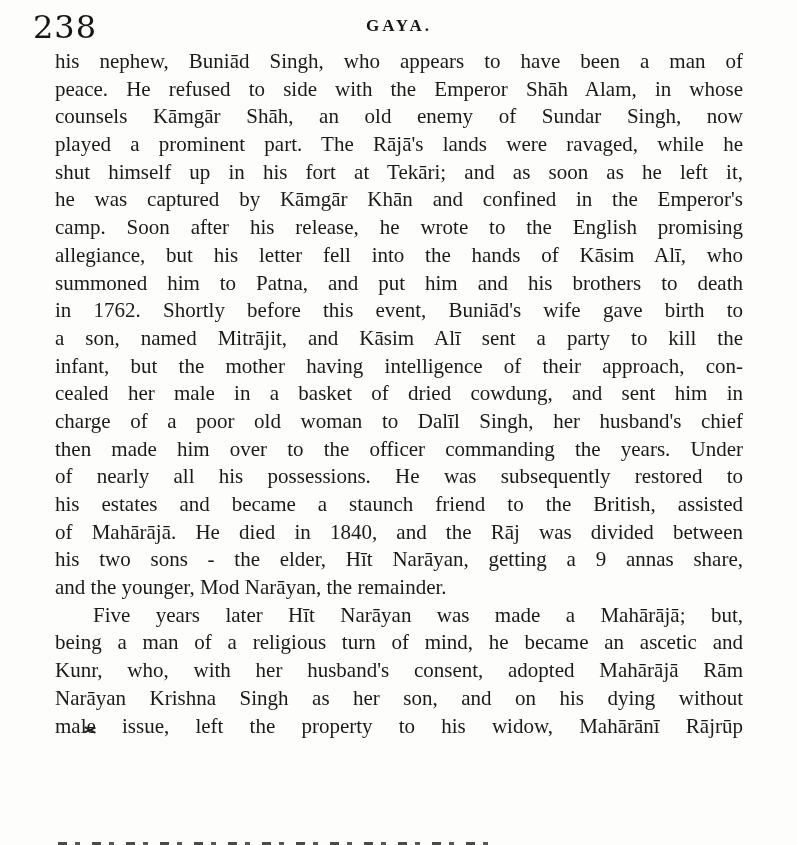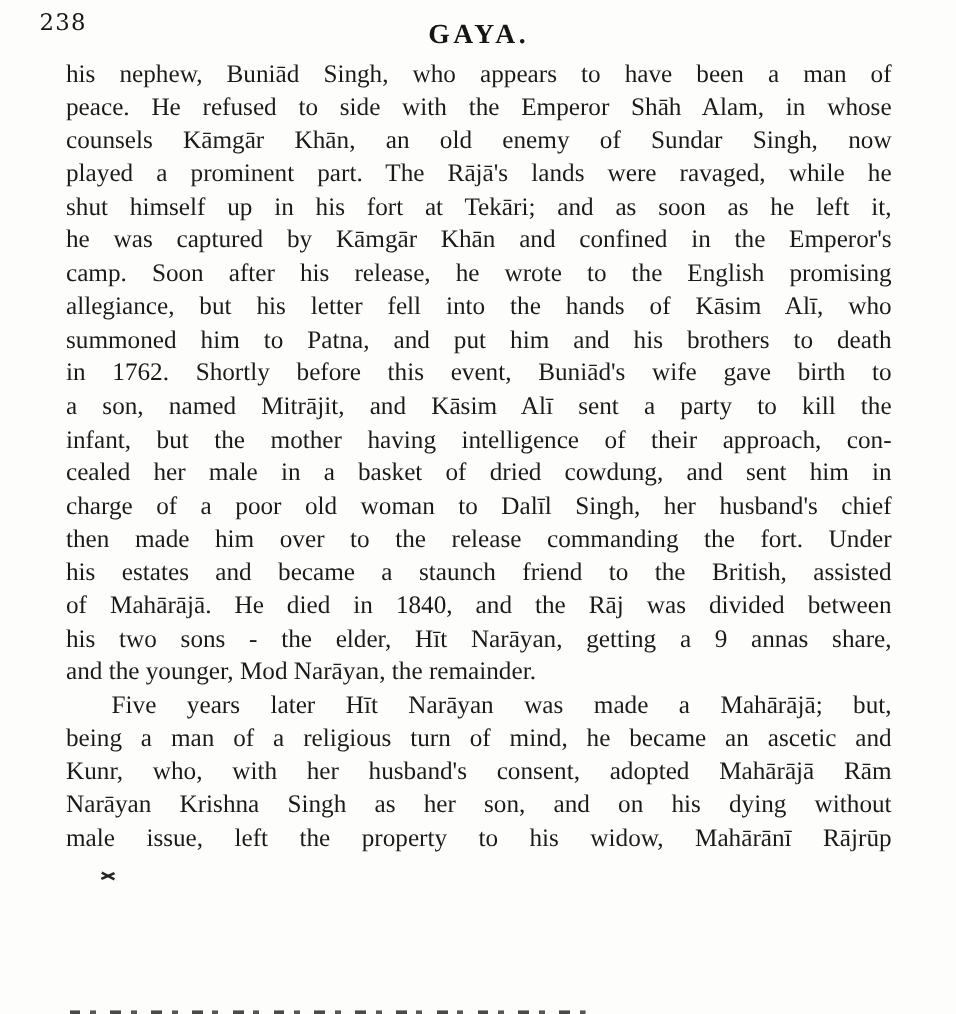--- a/index.html
+++ b/index.html
@@ -13,32 +13,32 @@
     overflow: hidden;
     background: #fdfdfb;
     color: #1a1a1a;
     font-family: "Liberation Serif", "DejaVu Serif", serif;
   }
   .page-number {
     position: absolute;
     left: 33px;
     top: 8px;
     font-family: "DejaVu Serif", serif;
-    font-size: 19px;
+    font-size: 32px;
     font-weight: 500;
     letter-spacing: 1px;
     color: #161616;
   }
   .running-title {
     position: absolute;
     top: 16px;
     left: 55px;
     width: 688px;
     text-align: center;
-    font-size: 23px;
+    font-size: 17px;
     font-weight: 700;
     letter-spacing: 3px;
     color: #161616;
   }
   .body-text {
     position: absolute;
     left: 55px;
     top: 48px;
     width: 688px;
     font-size: 21px;
@@ -99,33 +99,34 @@
 
 <header>
   <div class="page-number">238</div>
   <div class="running-title">GAYA.</div>
 </header>
 
 <main class="body-text">
   <div class="para">
     <div class="line">his nephew, Buniād Singh, who appears to have been a man of</div>
     <div class="line">peace. He refused to side with the Emperor Shāh Alam, in whose</div>
-    <div class="line">counsels Kāmgār Khān, an old enemy of Sundar Singh, now</div>
+    <div class="line">counsels Kāmgār Shāh, an old enemy of Sundar Singh, now</div>
     <div class="line">played a prominent part. The Rājā's lands were ravaged, while he</div>
     <div class="line">shut himself up in his fort at Tekāri; and as soon as he left it,</div>
     <div class="line">he was captured by Kāmgār Khān and confined in the Emperor's</div>
     <div class="line">camp. Soon after his release, he wrote to the English promising</div>
     <div class="line">allegiance, but his letter fell into the hands of Kāsim Alī, who</div>
     <div class="line">summoned him to Patna, and put him and his brothers to death</div>
     <div class="line">in 1762. Shortly before this event, Buniād's wife gave birth to</div>
     <div class="line">a son, named Mitrājit, and Kāsim Alī sent a party to kill the</div>
     <div class="line">infant, but the mother having intelligence of their approach, con-</div>
     <div class="line">cealed her male in a basket of dried cowdung, and sent him in</div>
     <div class="line">charge of a poor old woman to Dalīl Singh, her husband's chief</div>
-    <div class="line">then made him over to the release commanding the fort. Under</div>
+    <div class="line">then made him over to the officer commanding the years. Under</div>
+    <div class="line">of nearly all his possessions. He was subsequently restored to</div>
     <div class="line">his estates and became a staunch friend to the British, assisted</div>
     <div class="line">of Mahārājā. He died in 1840, and the Rāj was divided between</div>
     <div class="line">his two sons - the elder, Hīt Narāyan, getting a 9 annas share,</div>
     <div class="line para-end">and the younger, Mod Narāyan, the remainder.</div>
   </div>
   <div class="para">
     <div class="line indent">Five years later Hīt Narāyan was made a Mahārājā; but,</div>
     <div class="line">being a man of a religious turn of mind, he became an ascetic and</div>
     <div class="line">Kunr, who, with her husband's consent, adopted Mahārājā Rām</div>
     <div class="line">Narāyan Krishna Singh as her son, and on his dying without</div>

